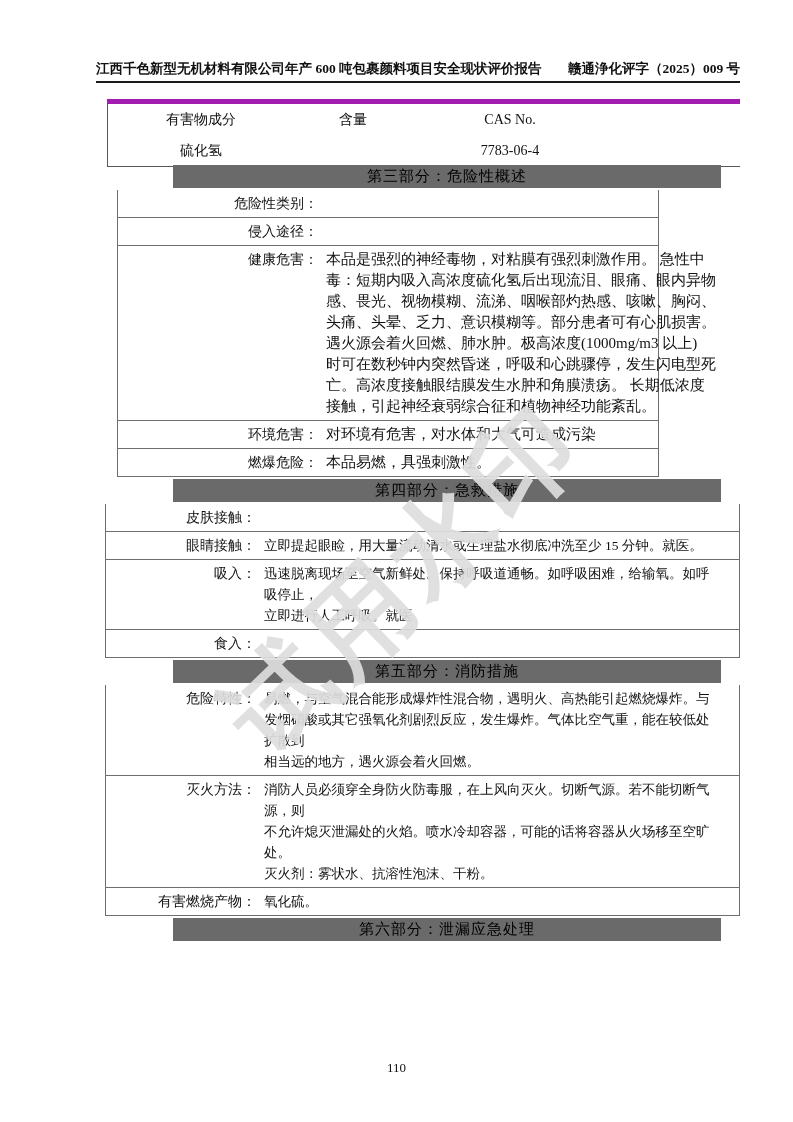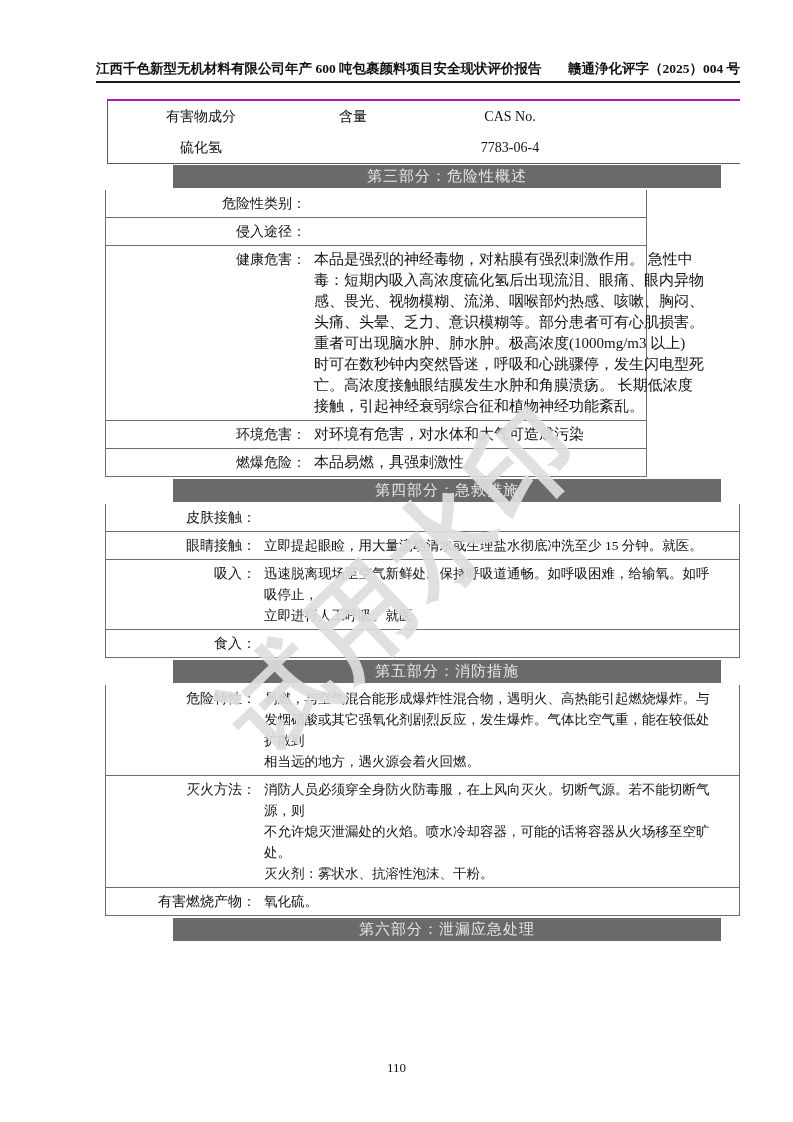--- a/index.html
+++ b/index.html
@@ -15,36 +15,36 @@
   
   .doc-header{
     position:absolute;left:96px;top:60px;width:644px;
     display:flex;justify-content:space-between;align-items:flex-end;
     border-bottom:2px solid var(--rule);padding-bottom:3px;
     font-weight:bold;font-size:13.5px;white-space:nowrap;
   }
   
   .comp-table{
     position:absolute;left:107px;top:99px;width:633px;
-    border-top:2px solid #a21caf;border-left:1px solid #585858;border-bottom:1px solid #585858;
+    border-top:5px solid #a21caf;border-left:1px solid #585858;border-bottom:1px solid #585858;
     font-size:14px;
   }
   .comp-row{display:grid;grid-template-columns:186px 118px 196px 1fr;height:31px;align-items:center;}
   .comp-row span{text-align:center;white-space:nowrap;}
   
   .sections-wrap{position:absolute;left:105px;top:163px;width:635px;}
   .section-bar{
     width:548px;height:23px;line-height:23px;margin:2px 1px 2px 68px;
-    background:var(--bar);color:#e5e5e5;text-align:center;font-size:15px;letter-spacing:1px;
+    background:var(--bar);color:#000000;text-align:center;font-size:15px;letter-spacing:1px;
     white-space:nowrap;
   }
   .section-body{
     width:635px;border-left:1px solid var(--border);border-right:1px solid var(--border);
   }
-  .section-body.narrow{width:542px;}
+  .section-body.narrow{width:542px;margin-left:12px;}
   .t-row{display:flex;border-bottom:1px solid var(--border);padding:3px 0;}
   .t-label{
     flex:0 0 150px;text-align:right;font-size:14px;line-height:21px;white-space:nowrap;
   }
   .section-body.narrow .t-label{flex-basis:200px;}
   .t-content{padding-left:8px;font-size:13.5px;line-height:21px;}
   .section-body.narrow .t-content{font-size:15px;}
   .t-line{white-space:nowrap;min-height:21px;}
   
   .footer{position:absolute;left:0;top:1060px;width:793px;text-align:center;font-size:13px;}
@@ -57,21 +57,21 @@
     z-index:5;pointer-events:none;white-space:nowrap;
   }
 </style>
 </head>
 <body>
 
 <div class="page">
 
   <header class="doc-header">
     <span>江西千色新型无机材料有限公司年产 600 吨包裹颜料项目安全现状评价报告</span>
-    <span>赣通浄化评字（2025）004 号</span>
+    <span>赣通浄化评字（2025）009 号</span>
   </header>
 
   <section class="comp-table">
     <div class="comp-row">
       <span>有害物成分</span>
       <span>含量</span>
       <span>CAS No.</span>
       <span></span>
     </div>
     <div class="comp-row">
@@ -97,21 +97,21 @@
             <div class="t-line">&nbsp;</div>
           </div>
         </div>
         <div class="t-row">
           <span class="t-label">健康危害：</span>
           <div class="t-content">
             <div class="t-line">本品是强烈的神经毒物，对粘膜有强烈刺激作用。 急性中</div>
             <div class="t-line">毒：短期内吸入高浓度硫化氢后出现流泪、眼痛、眼内异物</div>
             <div class="t-line">感、畏光、视物模糊、流涕、咽喉部灼热感、咳嗽、胸闷、</div>
             <div class="t-line">头痛、头晕、乏力、意识模糊等。部分患者可有心肌损害。</div>
-            <div class="t-line">重者可出现脑水肿、肺水肿。极高浓度(1000mg/m3 以上)</div>
+            <div class="t-line">遇火源会着火回燃、肺水肿。极高浓度(1000mg/m3 以上)</div>
             <div class="t-line">时可在数秒钟内突然昏迷，呼吸和心跳骤停，发生闪电型死</div>
             <div class="t-line">亡。高浓度接触眼结膜发生水肿和角膜溃疡。 长期低浓度</div>
             <div class="t-line">接触，引起神经衰弱综合征和植物神经功能紊乱。</div>
           </div>
         </div>
         <div class="t-row">
           <span class="t-label">环境危害：</span>
           <div class="t-content">
             <div class="t-line">对环境有危害，对水体和大气可造成污染</div>
           </div>

